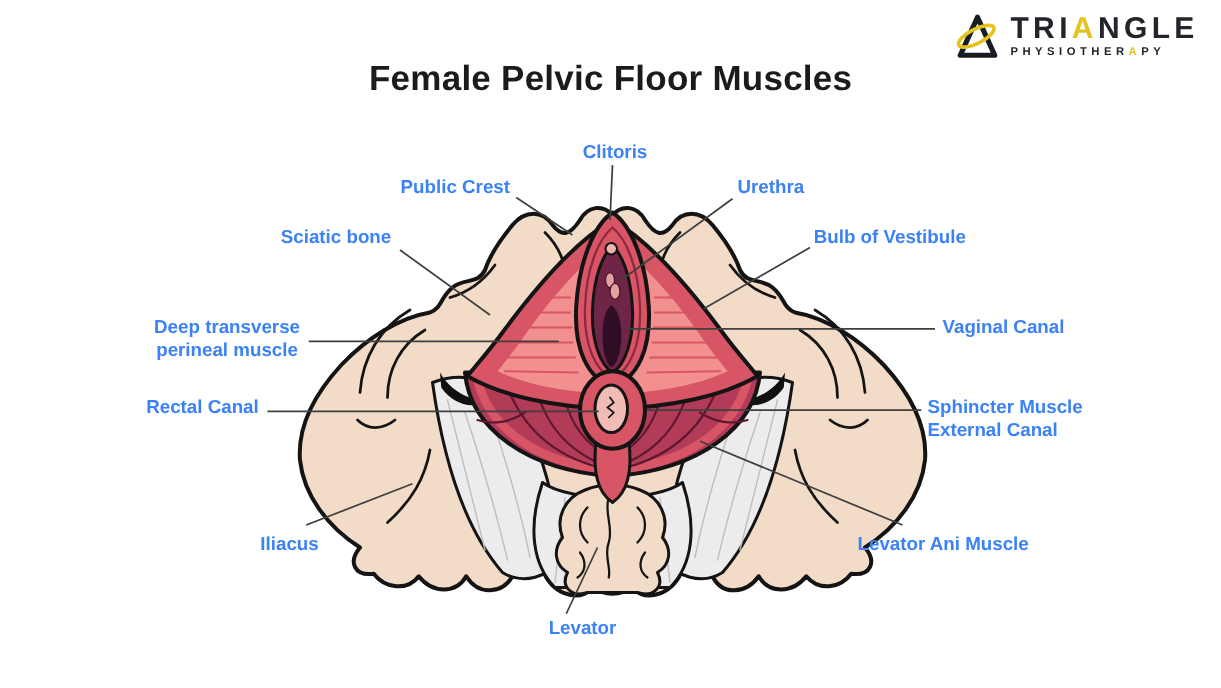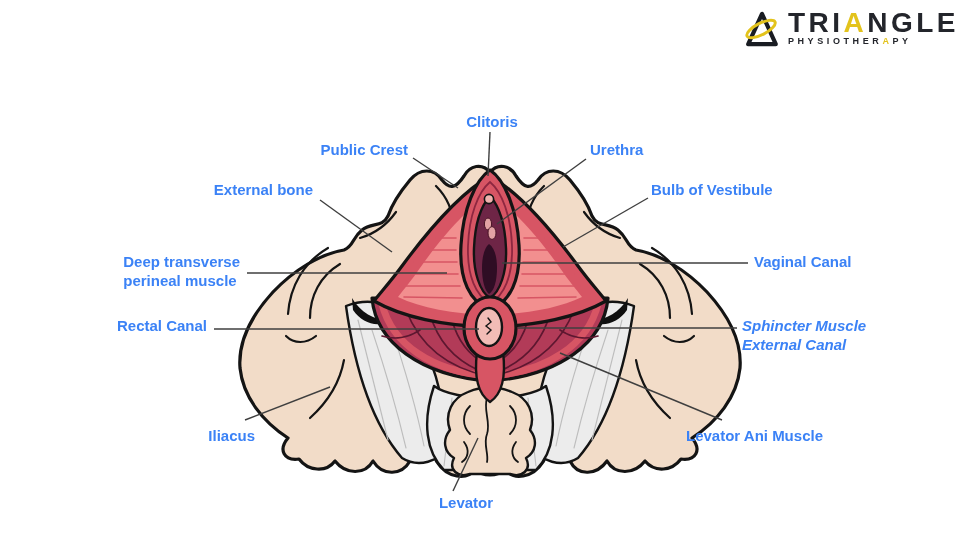--- a/index.html
+++ b/index.html
@@ -7,21 +7,21 @@
     position:relative;width:977px;height:550px;overflow:hidden;background:#ffffff;
     font-family:"Liberation Sans",sans-serif;
   }
   .title{
     position:absolute;left:0;top:47px;width:100%;text-align:center;
     font-size:28px;font-weight:700;color:#1b1b1b;letter-spacing:.2px;
   }
   
   .logo{position:absolute;top:9px;right:18px;display:flex;align-items:center;gap:7px;}
   .logo-text{display:flex;flex-direction:column;align-items:flex-start;}
-  .logo-line1{font-size:28px;font-weight:700;letter-spacing:3.5px;color:#23252b;line-height:22px;}
+  .logo-line1{font-size:24px;font-weight:700;letter-spacing:3.5px;color:#23252b;line-height:22px;}
   .logo-line2{font-size:9px;font-weight:700;letter-spacing:3.6px;color:#23252b;line-height:11px;margin-top:2px;}
   .accent{color:#e3c31c;}
   
   .figure{position:absolute;left:0;top:0;}
   .outl3{stroke:#141414;stroke-width:3.2;stroke-linejoin:round;stroke-linecap:round;}
   .outl2{stroke:#141414;stroke-width:2.4;stroke-linejoin:round;stroke-linecap:round;}
   .detail{stroke:#141414;stroke-width:2.2;fill:none;stroke-linecap:round;}
   .fiber{stroke-width:1.1;fill:none;stroke-linecap:round;}
   .stria{stroke-width:1.7;fill:none;stroke-linecap:round;}
   .pinkstria{stroke-width:1.6;fill:none;stroke-linecap:round;}
@@ -29,33 +29,34 @@
   
   .label{
     position:absolute;font-size:15px;font-weight:700;color:#3b82f6;
     white-space:nowrap;line-height:18.5px;
   }
   .lbl-clitoris{left:492px;top:113px;transform:translateX(-50%);}
   .lbl-public-crest{right:569px;top:141px;}
   .lbl-urethra{left:590px;top:141px;}
   .lbl-sciatic{right:664px;top:181px;}
   .lbl-bulb{left:651px;top:181px;}
-  .lbl-deep{right:737px;top:253px;text-align:left;}
+  .lbl-deep{right:737px;top:253px;text-align:center;}
   .lbl-vaginal{left:754px;top:253px;}
   .lbl-rectal{right:770px;top:317px;}
-  .lbl-sphincter{left:742px;top:317px;font-style:italic;}
+  .lbl-sphincter{left:742px;top:317px;}
   .lbl-iliacus{right:722px;top:427px;}
   .lbl-levator{left:686px;top:427px;}
   .lbl-sacrum{left:466px;top:494px;transform:translateX(-50%);}
 </style>
 </head>
 <body>
 
 <div class="canvas">
 
+  <div class="title">Female Pelvic Floor Muscles</div>
 
   <div class="logo">
     <svg width="38" height="40" viewBox="0 0 40 42">
       <path d="M 20 5 L 5.5 37 L 34.5 37 Z" fill="none" stroke="#191c22" stroke-width="4.4" stroke-linejoin="round"></path>
       <ellipse cx="19" cy="21" rx="16.5" ry="6" fill="none" stroke="#e3c31c" stroke-width="3.1" transform="rotate(-27 19 21)"></ellipse>
     </svg>
     <div class="logo-text">
       <div class="logo-line1"><span>TRI</span><span class="accent">A</span><span>NGLE</span></div>
       <div class="logo-line2"><span>PHYSIOTHER</span><span class="accent">A</span><span>PY</span></div>
     </div>
@@ -190,21 +191,21 @@
       <line x1="518" y1="328" x2="737" y2="328"></line>
       <line x1="245" y1="420" x2="330" y2="387"></line>
       <line x1="722" y1="420" x2="560" y2="353"></line>
       <line x1="453" y1="491" x2="478" y2="438"></line>
     </g>
   </svg>
 
   <div class="label lbl-clitoris">Clitoris</div>
   <div class="label lbl-public-crest">Public Crest</div>
   <div class="label lbl-urethra">Urethra</div>
-  <div class="label lbl-sciatic">External bone</div>
+  <div class="label lbl-sciatic">Sciatic bone</div>
   <div class="label lbl-bulb">Bulb of Vestibule</div>
   <div class="label lbl-deep">
     <div>Deep transverse</div>
     <div>perineal muscle</div>
   </div>
   <div class="label lbl-vaginal">Vaginal Canal</div>
   <div class="label lbl-rectal">Rectal Canal</div>
   <div class="label lbl-sphincter">
     <div>Sphincter Muscle</div>
     <div>External Canal</div>

